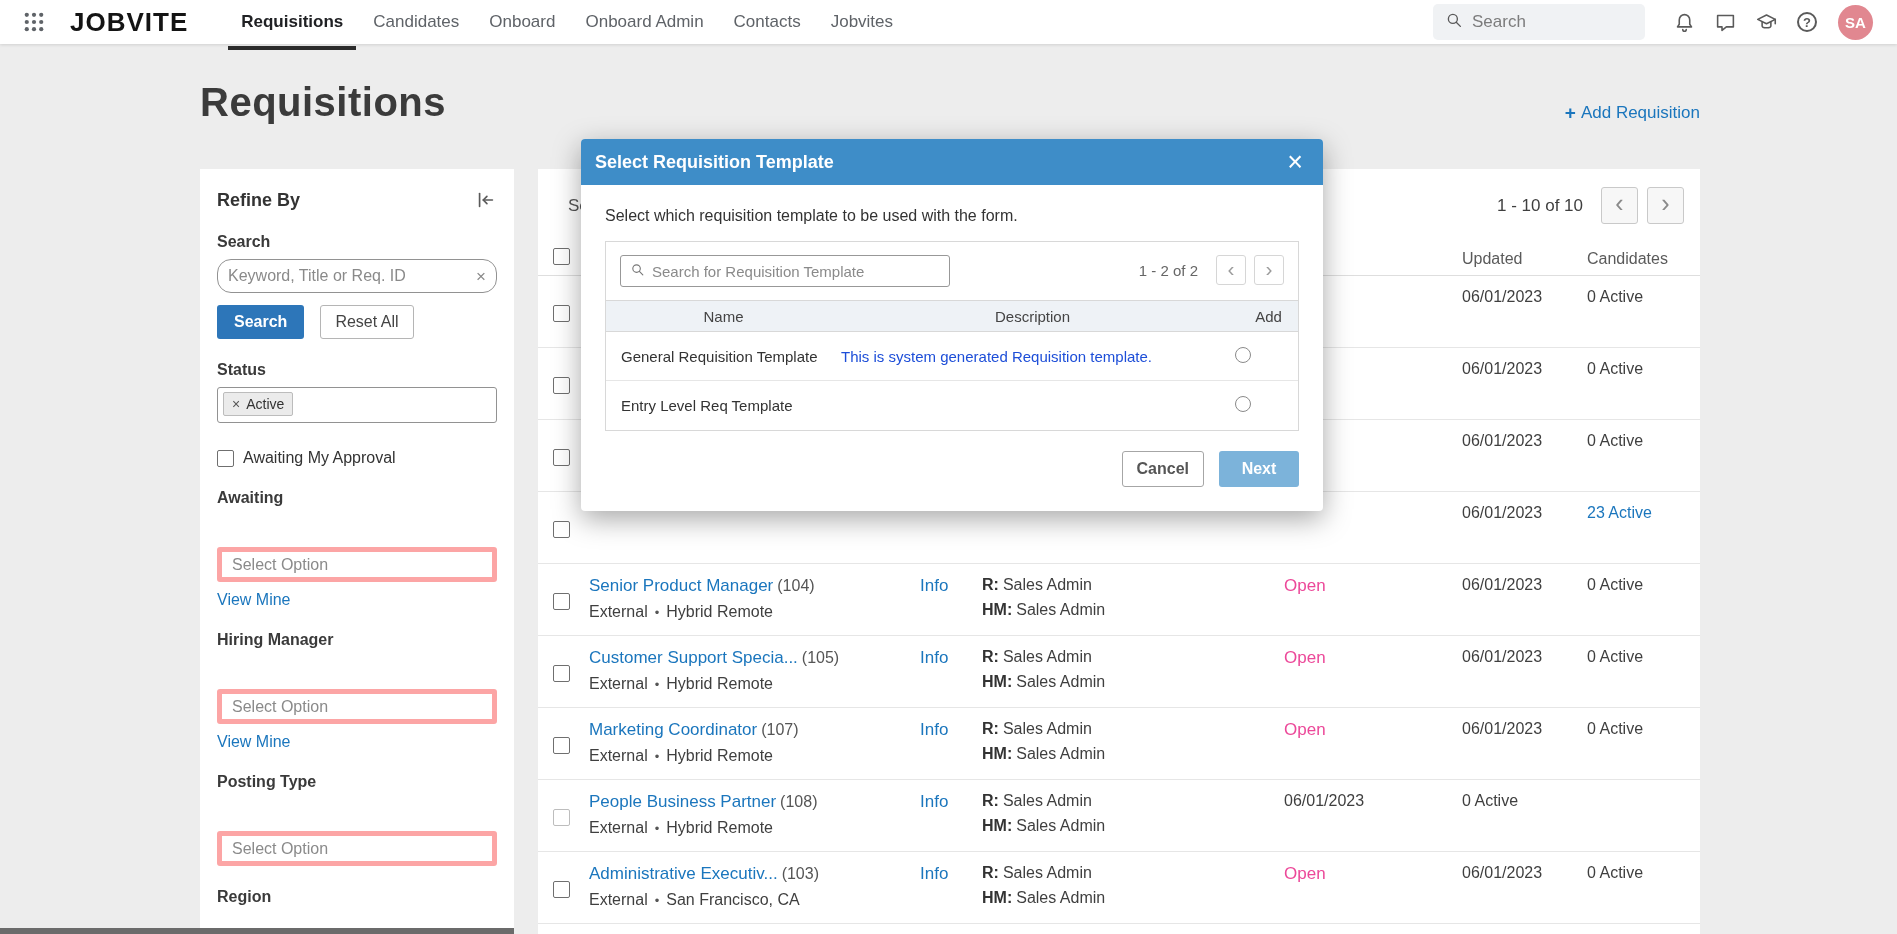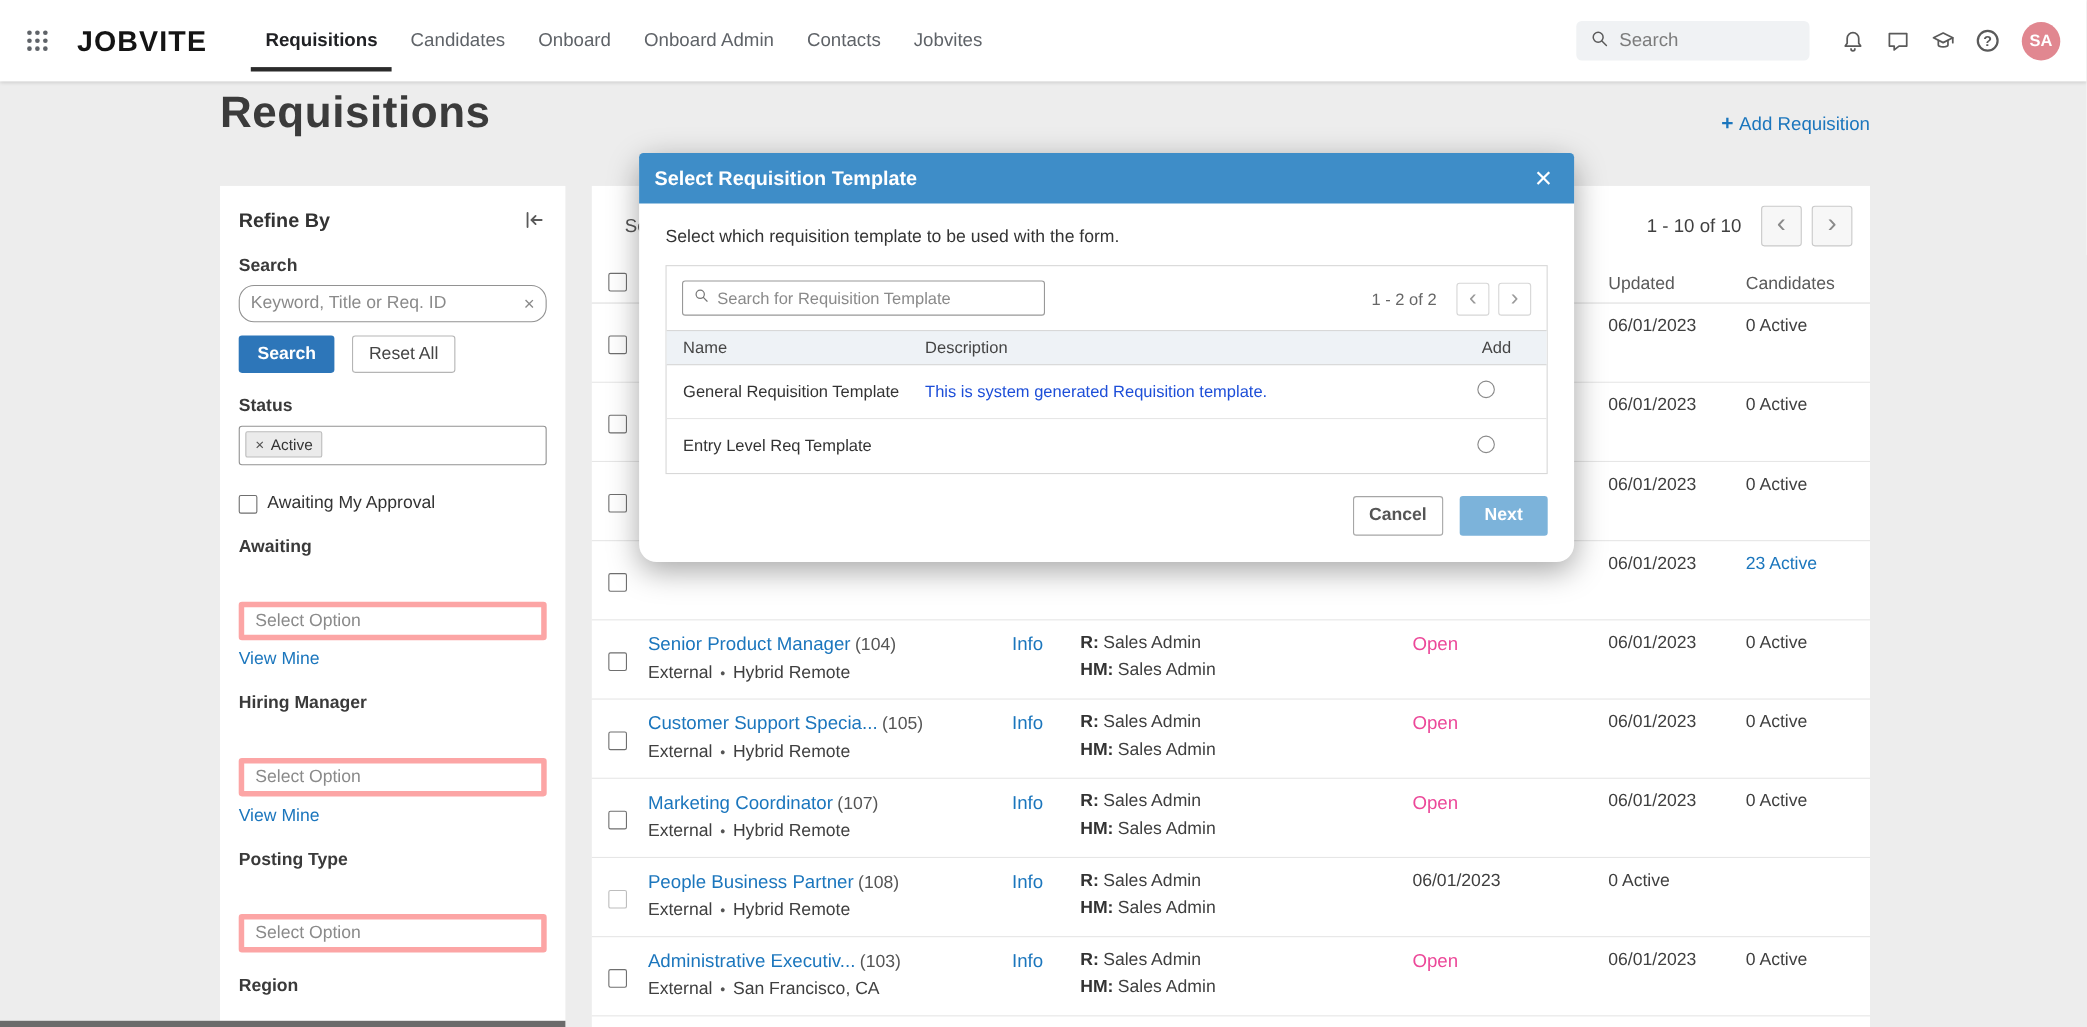--- a/index.html
+++ b/index.html
@@ -2,21 +2,21 @@
 <html><head>
 <meta charset="utf-8">
 <style>
   * { margin:0; padding:0; box-sizing:border-box; }
   html,body { width:1897px; height:934px; }
   body { font-family:"Liberation Sans",sans-serif; background:#ededed; overflow:hidden; position:relative; font-size:16px; color:#3f3f3f; }
   a { text-decoration:none; }
   .link { color:#1b76bd; cursor:pointer; }
 
   
-  .navbar { position:absolute; top:0; left:0; right:0; height:74px; background:#fff; display:flex; align-items:center; padding:0 24px; box-shadow:0 1px 3px rgba(0,0,0,.12); z-index:20; }
+  .navbar { position:absolute; top:0; left:0; right:0; height:44px; background:#fff; display:flex; align-items:center; padding:0 24px; box-shadow:0 1px 3px rgba(0,0,0,.12); z-index:20; }
   .apps-icon { width:20px; height:20px; cursor:pointer; }
   .logo { font-size:26px; font-weight:bold; color:#141414; letter-spacing:1px; margin-left:26px; cursor:pointer; }
   .nav-items { display:flex; margin-left:38px; height:56px; }
   .nav-item { height:56px; display:flex; align-items:center; padding:0 15px; color:#5f6368; font-size:17px; cursor:pointer; position:relative; white-space:nowrap; }
   .nav-item.active { color:#202124; font-weight:bold; }
   .nav-item.active::after { content:""; position:absolute; left:2px; right:2px; bottom:0; height:4px; background:#2b2b2b; }
   .nav-search { margin-left:auto; width:212px; height:36px; background:#f0f2f4; border-radius:5px; display:flex; align-items:center; gap:9px; padding:0 12px; }
   .nav-search input { border:0; outline:0; background:transparent; flex:1; font:17px "Liberation Sans",sans-serif; color:#333; }
   .nav-search input::placeholder { color:#7c7c7c; }
   .nav-icons { display:flex; align-items:center; gap:20px; margin-left:29px; }
@@ -67,37 +67,37 @@
   .t-row .c-check { padding-top:29px; }
   .line1 { margin-bottom:7px; white-space:nowrap; }
   .t-link { font-size:17px; }
   .req-id { color:#555; margin-left:4px; }
   .bullet { margin:0 7px; font-size:13px; color:#555; }
   .rh b { font-weight:bold; color:#333; margin-right:4px; }
   .status { color:#ec4899; font-size:17px; white-space:nowrap; }
   .info-link { font-size:17px; }
 
   
-  .modal { position:absolute; left:581px; top:139px; width:850px; background:#fff; border-radius:16px; box-shadow:0 8px 28px rgba(0,0,0,.35); z-index:30; }
+  .modal { position:absolute; left:581px; top:139px; width:742px; background:#fff; border-radius:4px; box-shadow:0 8px 28px rgba(0,0,0,.35); z-index:30; }
   .modal-header { height:46px; background:#3e8dc8; border-radius:4px 4px 0 0; display:flex; align-items:center; justify-content:space-between; padding:0 20px 0 14px; }
   .modal-title { color:#fff; font-size:18px; font-weight:bold; }
   .modal-close { color:#fff; font-size:27px; line-height:1; cursor:pointer; }
   .modal-body { padding:22px 24px 24px; }
   .modal-desc { font-size:16px; color:#333; margin-bottom:16px; }
   .tpl-box { border:1px solid #d8d8d8; }
-  .tpl-toolbar { display:flex; align-items:flex-end; padding:13px 14px; }
+  .tpl-toolbar { display:flex; align-items:flex-start; padding:13px 14px; }
   .tpl-search { width:330px; height:32px; border:1px solid #989898; border-radius:3px; display:flex; align-items:center; gap:7px; padding:0 9px; }
   .tpl-search input { border:0; outline:0; flex:1; font:15px "Liberation Sans",sans-serif; color:#333; min-width:0; }
   .tpl-search input::placeholder { color:#8a8a8a; }
   .tpl-pag { margin-left:auto; display:flex; align-items:center; gap:8px; }
   .tpl-pag-text { font-size:15px; color:#666; margin-right:10px; }
   .tpl-pag-btn { width:30px; height:30px; border:1px solid #d6d6d6; border-radius:3px; background:#fff; color:#9a9a9a; font-size:21px; display:flex; align-items:center; justify-content:center; padding-bottom:3px; cursor:pointer; }
   .tpl-grid { display:grid; grid-template-columns:220px 1fr 74px; align-items:center; }
   .tpl-grid .tpl-cell { padding-left:15px; }
-  .tpl-head { height:32px; background:#eef2f6; border-top:1px solid #d8d8d8; border-bottom:1px solid #d8d8d8; font-size:15px; color:#444; }
+  .tpl-head { height:32px; background:#eef2f6; border-top:1px solid #d8d8d8; border-bottom:1px solid #d8d8d8; font-size:15px; color:#444;text-align:center; }
   .tpl-row { height:49px; border-bottom:1px solid #e6e6e6; font-size:15px; color:#333; }
   .tpl-row:last-child { border-bottom:0; }
   .tpl-desc { color:#1d4ed8; }
   .radio { width:16px; height:16px; border:1.5px solid #8a8a8a; border-radius:50%; background:#fff; display:inline-block; margin-left:11px; cursor:pointer; }
   .modal-footer { display:flex; justify-content:flex-end; gap:15px; margin-top:20px; }
   .btn-cancel { min-width:74px; height:36px; background:#fff; border:1px solid #a6a6a6; border-radius:3px; color:#555; font:bold 16px "Liberation Sans",sans-serif; cursor:pointer; padding:0 14px; }
   .btn-next { min-width:80px; height:36px; background:#7cb3da; border:0; border-radius:3px; color:#fff; font:bold 16px "Liberation Sans",sans-serif; cursor:default; padding:0 18px; }
 
   
   .hscroll-thumb { position:absolute; left:0; bottom:0; width:514px; height:6px; background:#6b6b6b; z-index:40; cursor:pointer; }

